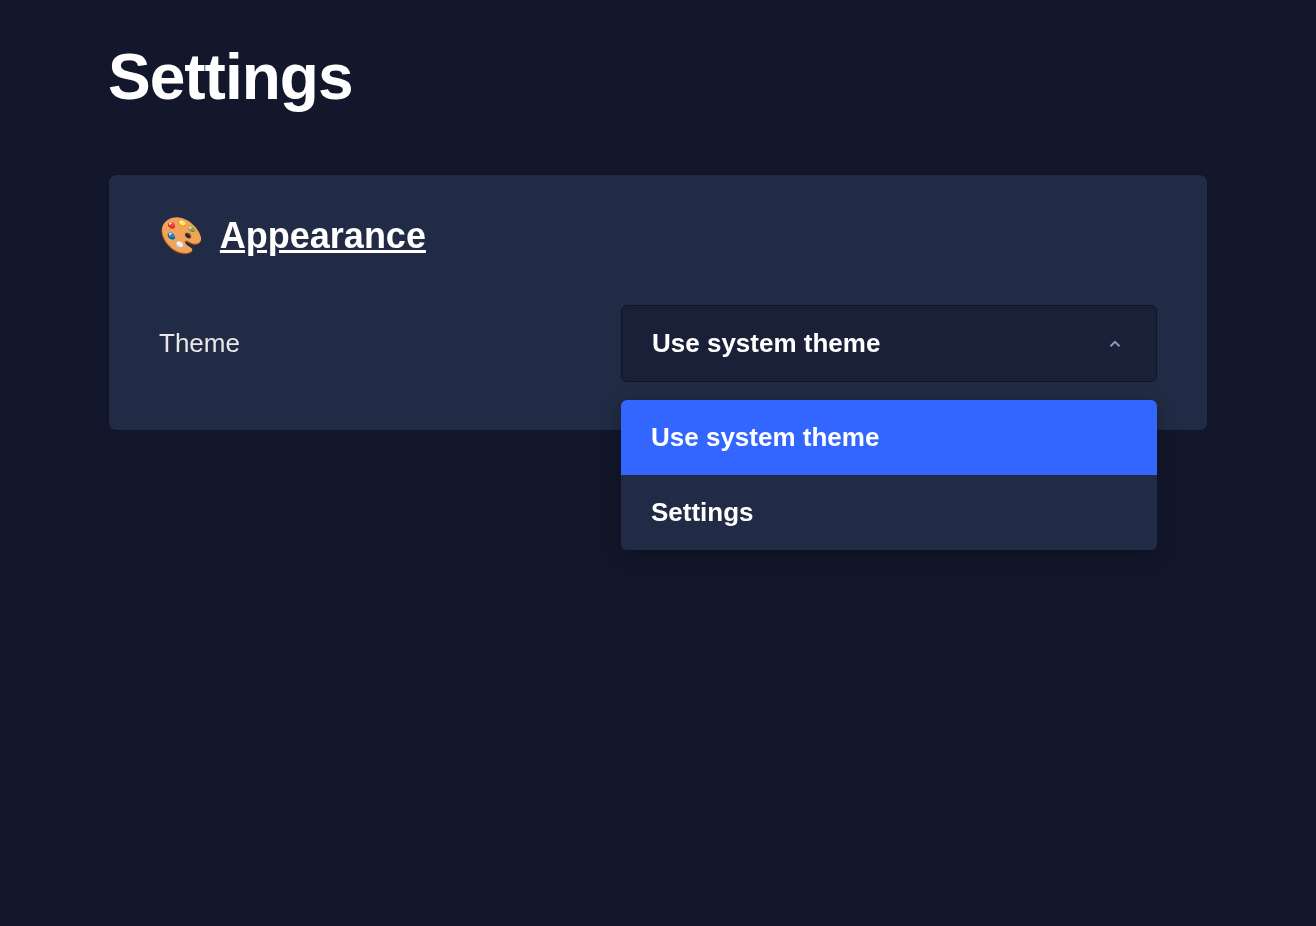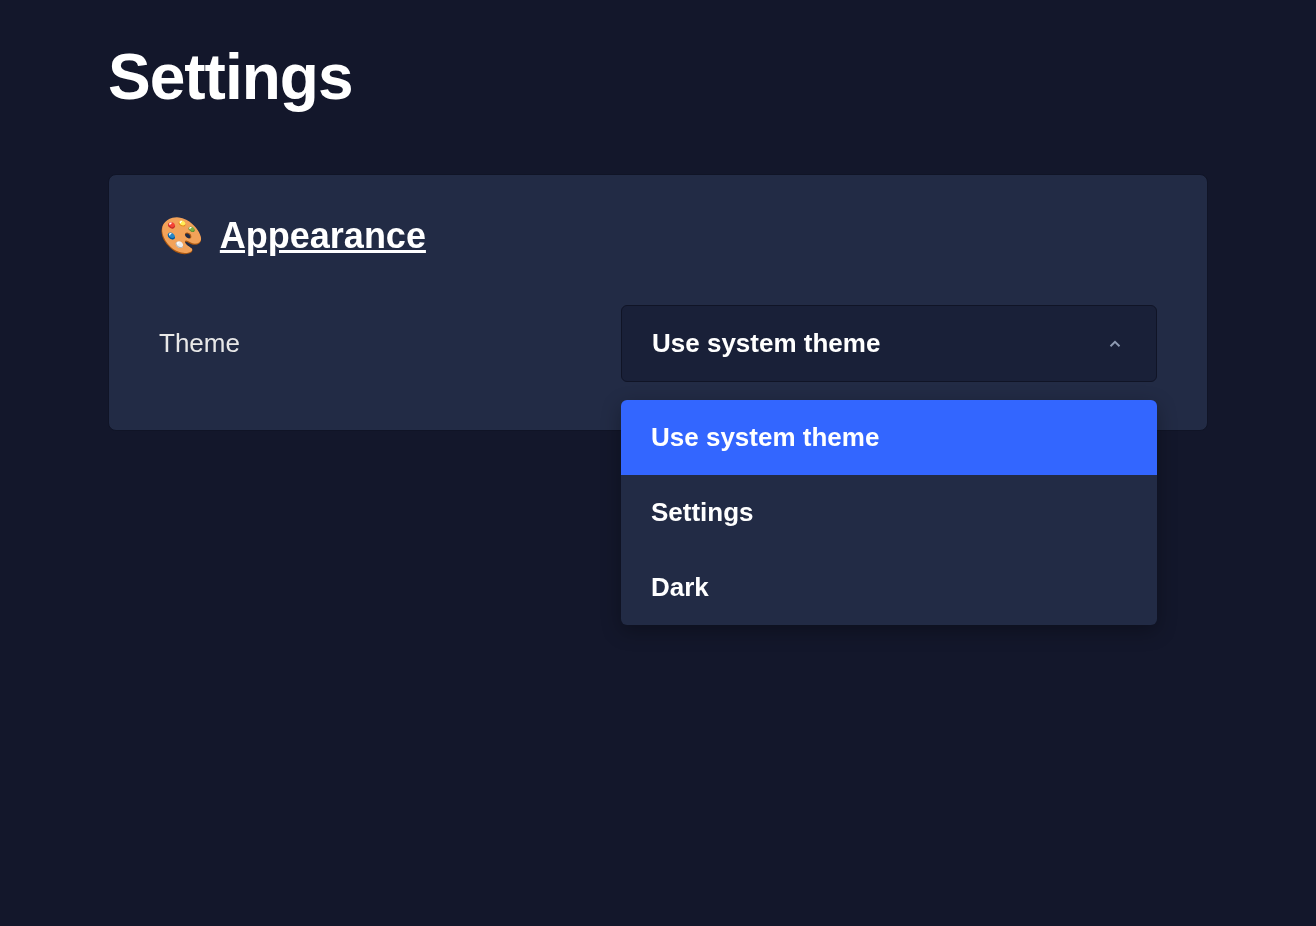--- a/index.html
+++ b/index.html
@@ -131,17 +131,16 @@
         <span class="chevron">
           <svg viewBox="0 0 24 24">
               <polyline points="6 15 12 9 18 15"></polyline>
             </svg>
         </span>
       </div>
 
       <div class="dropdown">
         <div class="dropdown-item selected">Use system theme</div>
         <div class="dropdown-item">Settings</div>
-        <div class="dropdown-item">Dark</div>
       </div>
     </div>
   </div>
 </div>
 
 </body></html>

